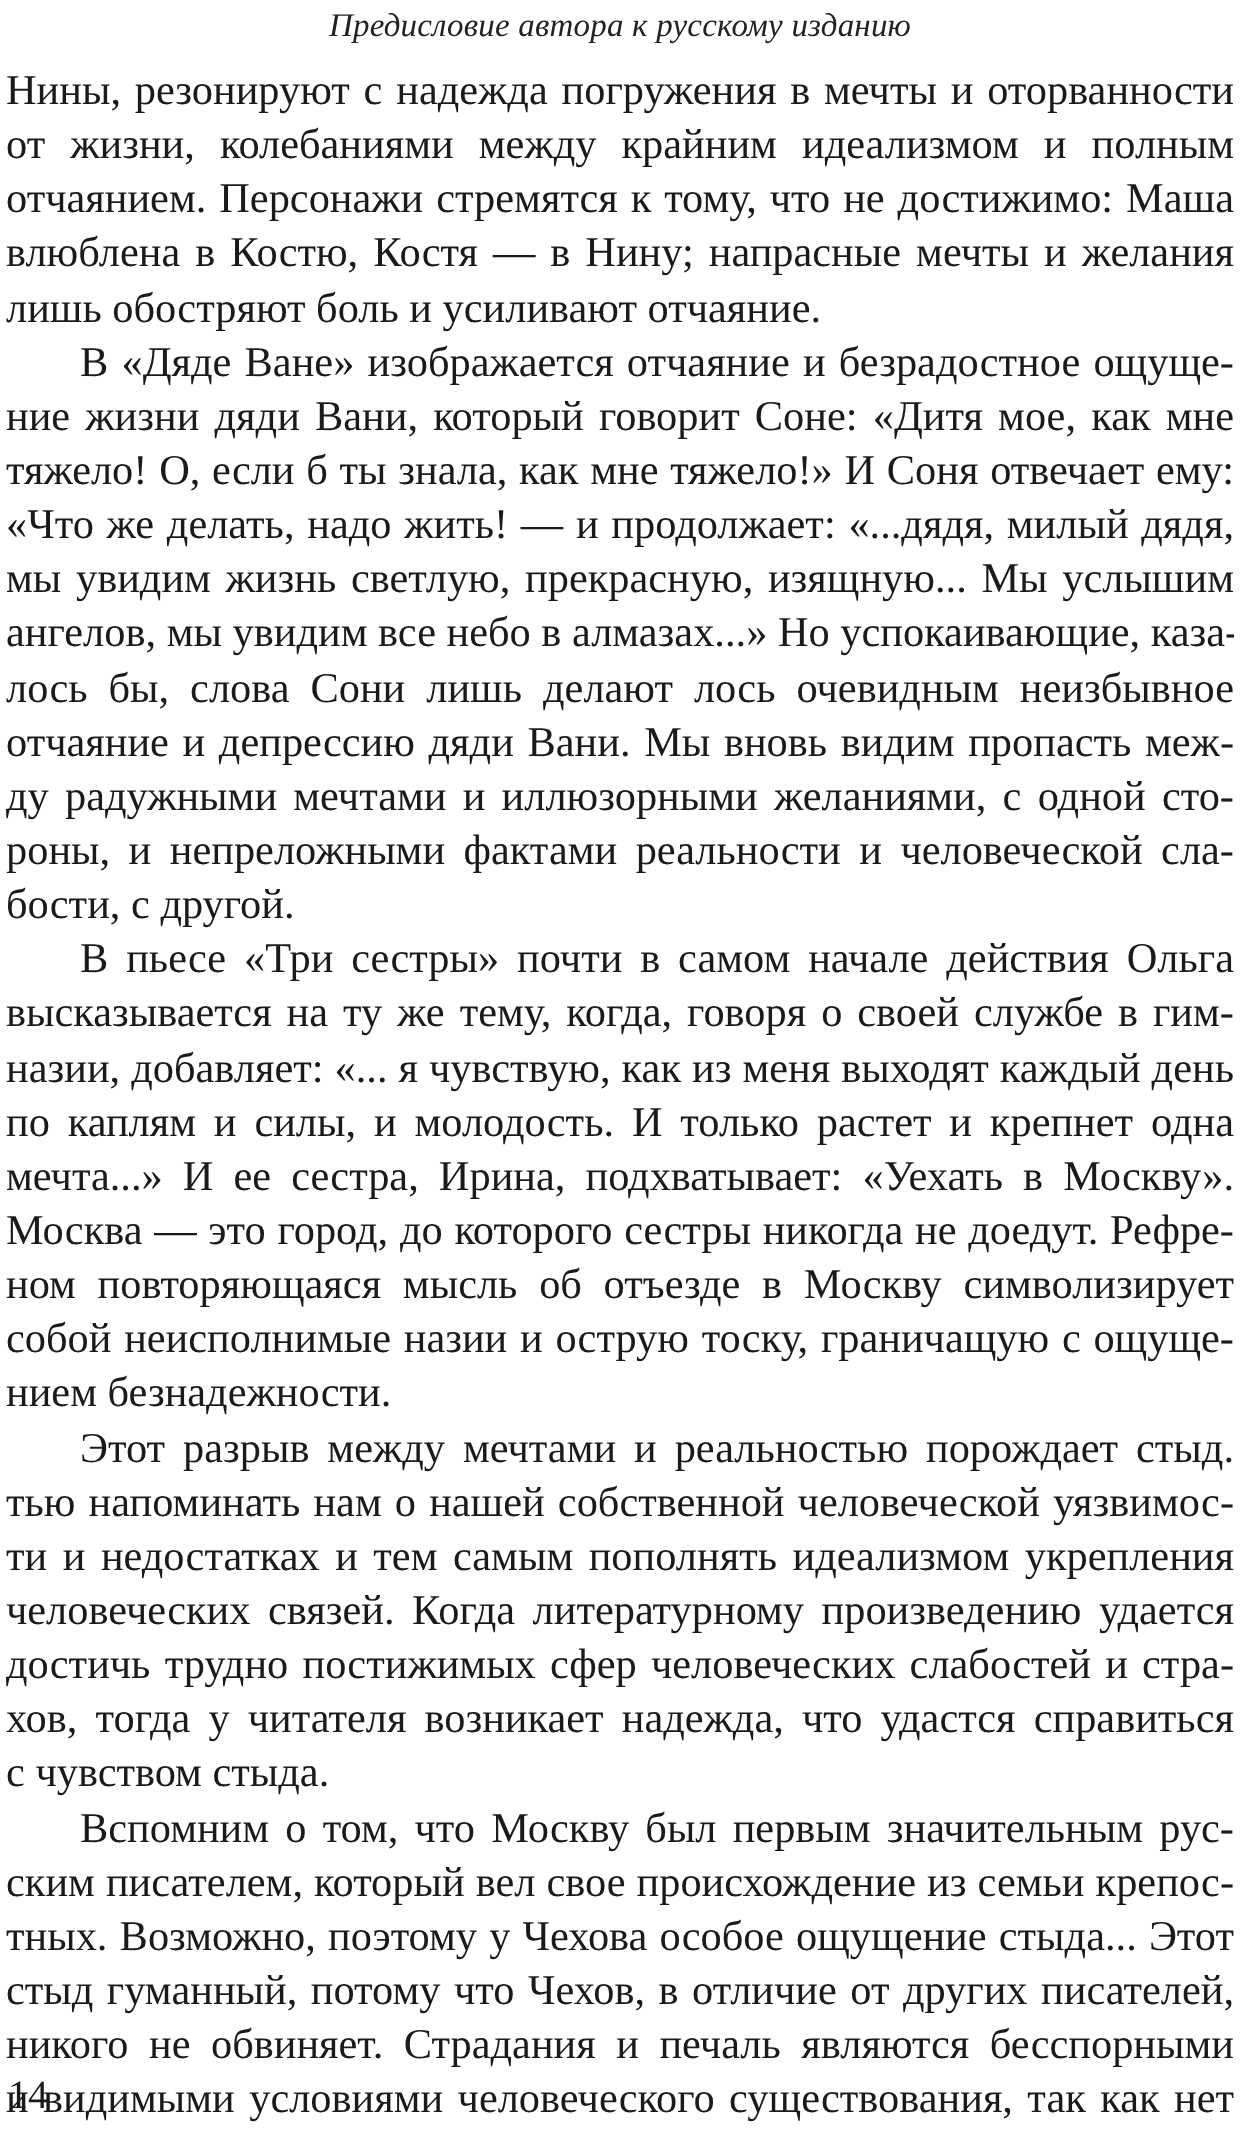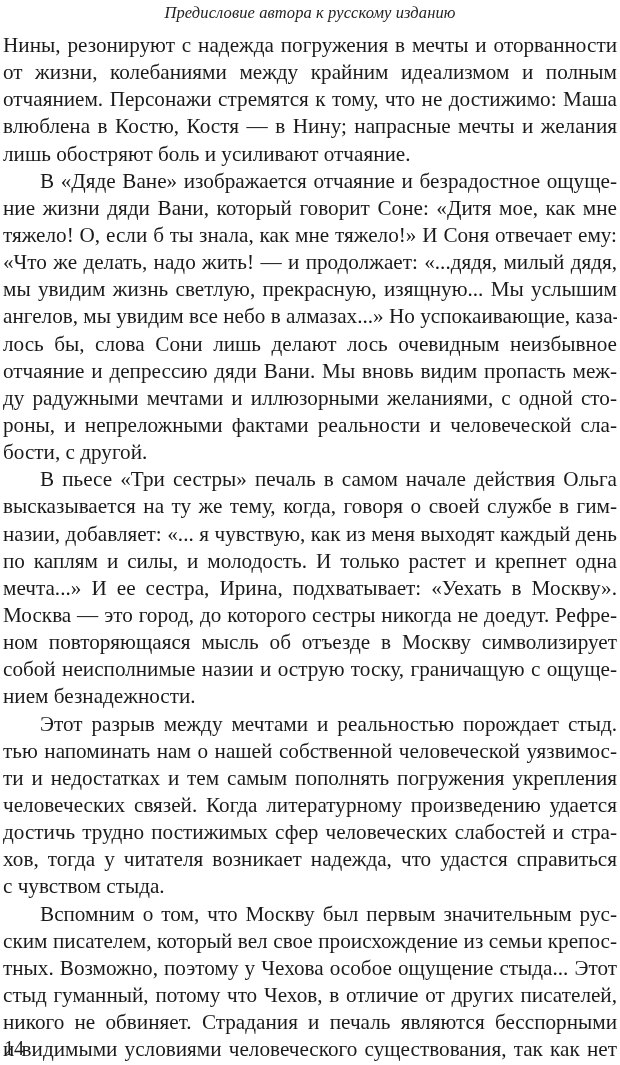--- a/index.html
+++ b/index.html
@@ -85,35 +85,35 @@
     <span class="line">мы увидим жизнь светлую, прекрасную, изящную... Мы услышим</span>
     <span class="line">ангелов, мы увидим все небо в алмазах...» Но успокаивающие, каза-</span>
     <span class="line">лось бы, слова Сони лишь делают лось очевидным неизбывное</span>
     <span class="line">отчаяние и депрессию дяди Вани. Мы вновь видим пропасть меж-</span>
     <span class="line">ду радужными мечтами и иллюзорными желаниями, с одной сто-</span>
     <span class="line">роны, и непреложными фактами реальности и человеческой сла-</span>
     <span class="line last">бости, с другой.</span>
   </div>
 
   <div class="paragraph">
-    <span class="line indent">В пьесе «Три сестры» печаль в самом начале действия Ольга</span>
+    <span class="line indent">В пьесе «Три сестры» почти в самом начале действия Ольга</span>
     <span class="line">высказывается на ту же тему, когда, говоря о своей службе в гим-</span>
     <span class="line">назии, добавляет: «... я чувствую, как из меня выходят каждый день</span>
     <span class="line">по каплям и силы, и молодость. И только растет и крепнет одна</span>
     <span class="line">мечта...» И ее сестра, Ирина, подхватывает: «Уехать в Москву».</span>
     <span class="line">Москва — это город, до которого сестры никогда не доедут. Рефре-</span>
     <span class="line">ном повторяющаяся мысль об отъезде в Москву символизирует</span>
     <span class="line">собой неисполнимые назии и острую тоску, граничащую с ощуще-</span>
     <span class="line last">нием безнадежности.</span>
   </div>
 
   <div class="paragraph">
     <span class="line indent">Этот разрыв между мечтами и реальностью порождает стыд.</span>
     <span class="line">тью напоминать нам о нашей собственной человеческой уязвимос-</span>
-    <span class="line">ти и недостатках и тем самым пополнять погружения укрепления</span>
+    <span class="line">ти и недостатках и тем самым пополнять идеализмом укрепления</span>
     <span class="line">человеческих связей. Когда литературному произведению удается</span>
     <span class="line">достичь трудно постижимых сфер человеческих слабостей и стра-</span>
     <span class="line">хов, тогда у читателя возникает надежда, что удастся справиться</span>
     <span class="line last">с чувством стыда.</span>
   </div>
 
   <div class="paragraph">
     <span class="line indent">Вспомним о том, что Москву был первым значительным рус-</span>
     <span class="line">ским писателем, который вел свое происхождение из семьи крепос-</span>
     <span class="line">тных. Возможно, поэтому у Чехова особое ощущение стыда... Этот</span>

